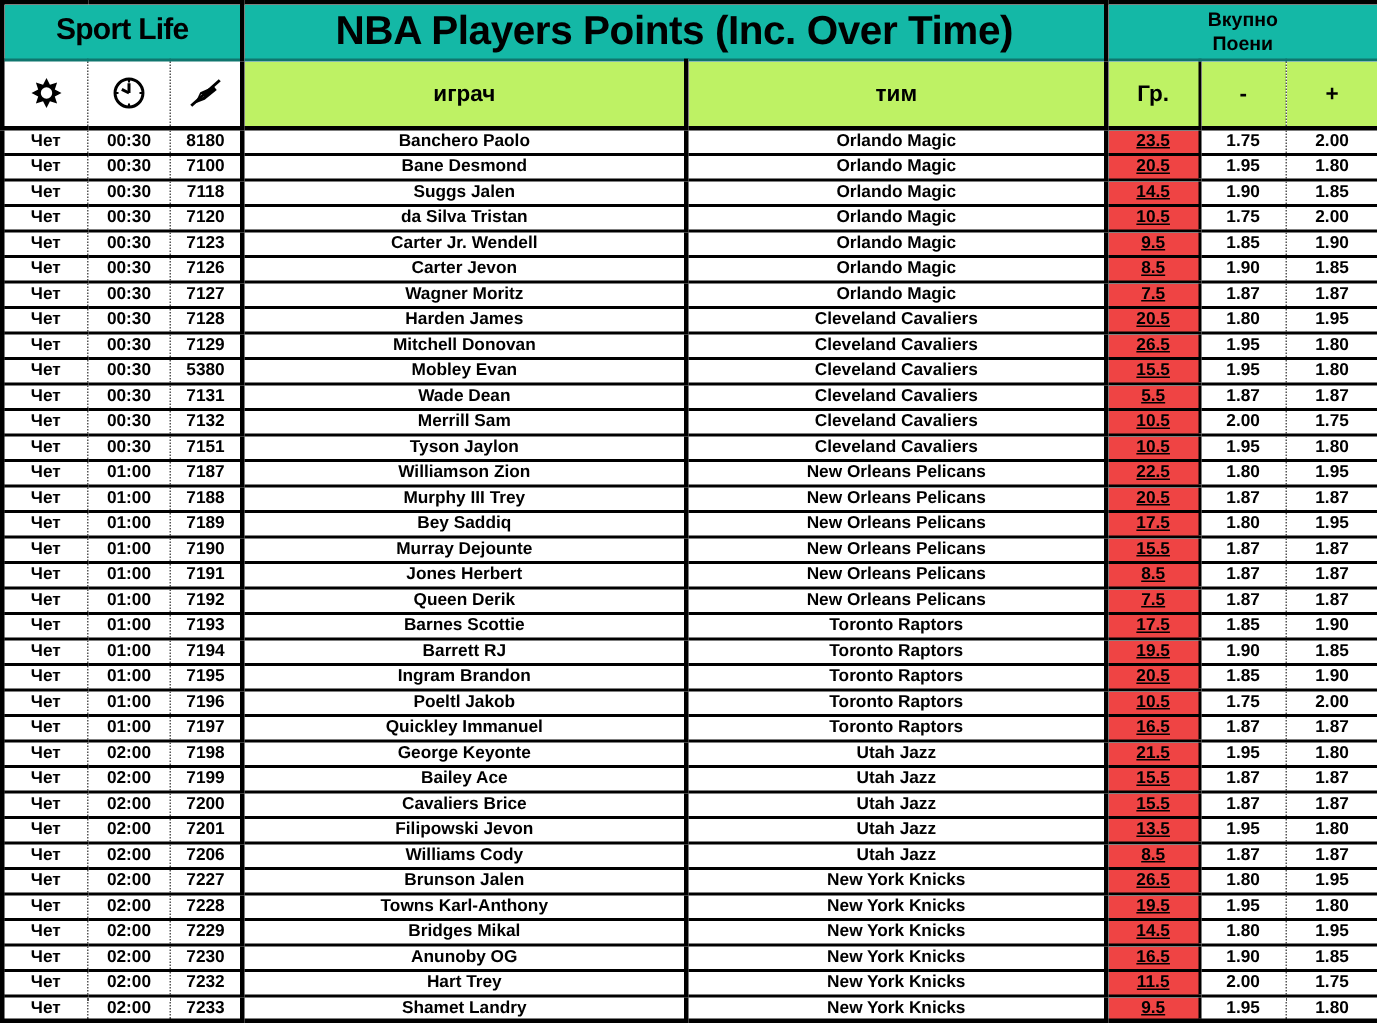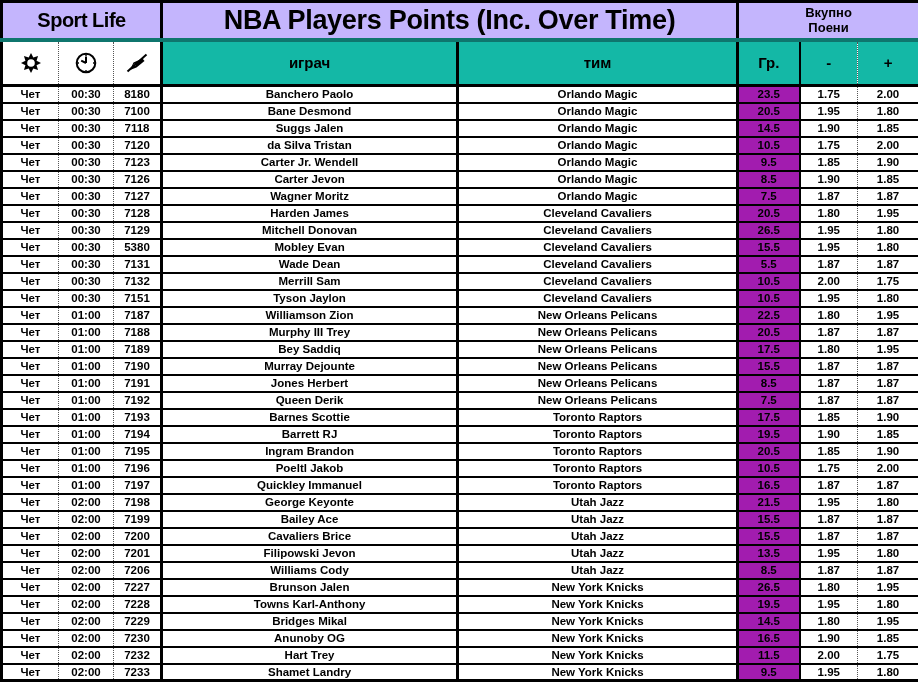--- a/index.html
+++ b/index.html
@@ -21,35 +21,35 @@
     padding: 0;
     margin: 0;
     text-align: center;
     vertical-align: middle;
     font-weight: bold;
     overflow: hidden;
     white-space: nowrap;
   }
   
   tr.hdr1 { height: 38px; }
-  tr.hdr1 th { border-bottom: 4px solid #0f766e; background: #c4b5fd; }
+  tr.hdr1 th { border-bottom: 2px solid #0f766e; background: #14b8a6; }
   .brand      { font-size: 20px; letter-spacing: -0.5px; }
   .main-title { font-size: 27px; letter-spacing: -0.3px; }
   .market     { font-size: 13px; line-height: 1.2; white-space: normal; }
   
   tr.hdr2 { height: 46px; }
   tr.hdr2 th { border-bottom: 3px solid #000; }
   tr.hdr2 th.icon-cell { background: #fff; }
-  tr.hdr2 th.gray { background: #14b8a6; }
+  tr.hdr2 th.gray { background: #bef264; }
   .col-label   { font-size: 15px; }
   .odds-label  { font-size: 15px; margin-top: 48px; }
   
   tbody tr { height: 17px; }
   tbody td { border-bottom: 2px solid #000; font-size: 11.5px; background: #fff; }
-  tbody td.line { background: #a21caf; }
+  tbody td.line { background: #ef4444; text-decoration: underline; }
   
   .sep-dot   { border-left: 1px dotted #555; }
   .sep-thin  { border-left: 2px solid #000; }
   .sep-thick { border-left: 3px solid #000; }
   svg.icn { display: inline-block; vertical-align: middle; }
 </style>
 </head>
 <body>
 
 <table class="sheet">

